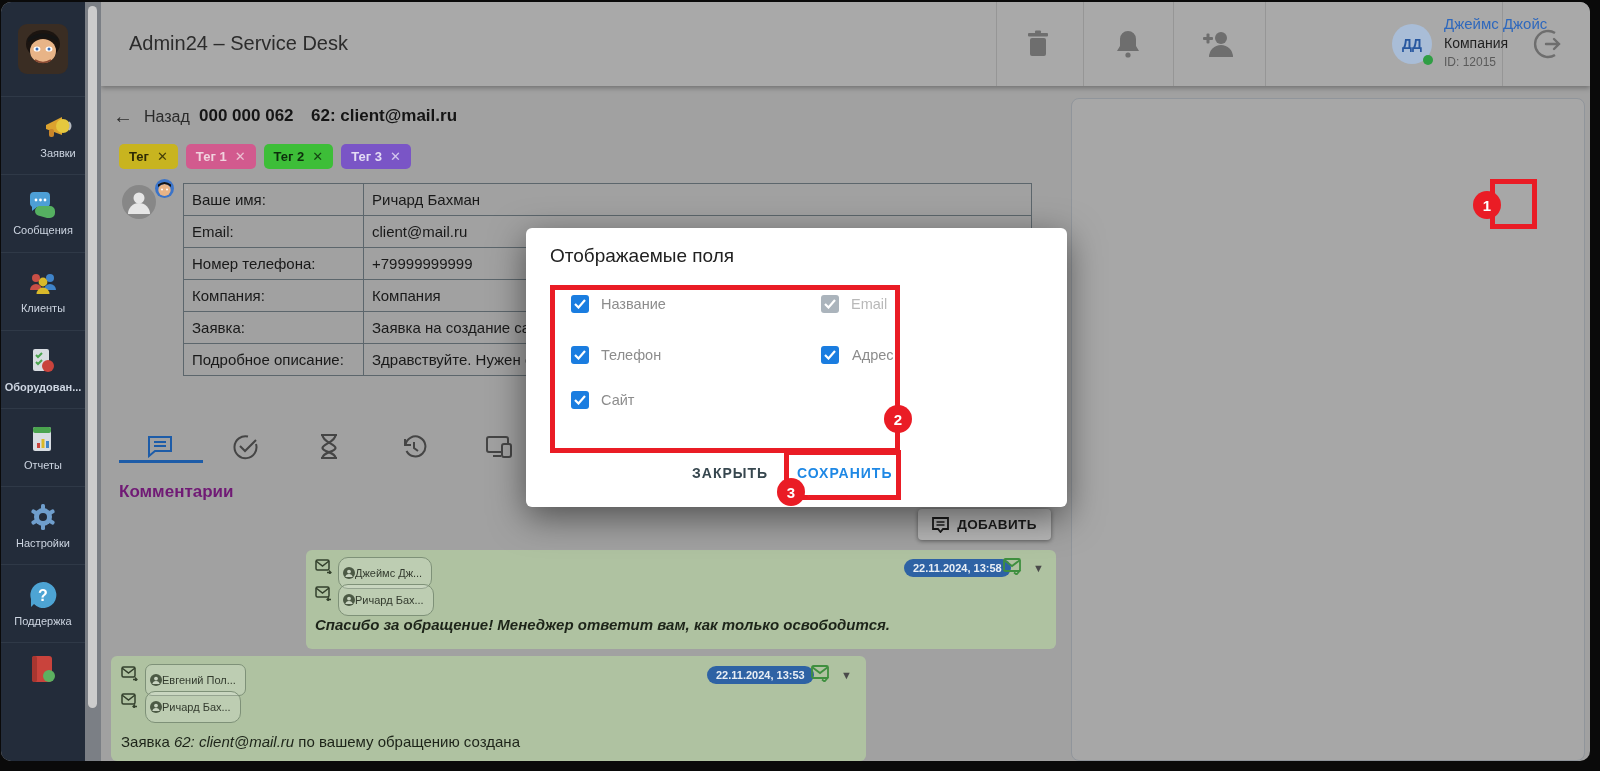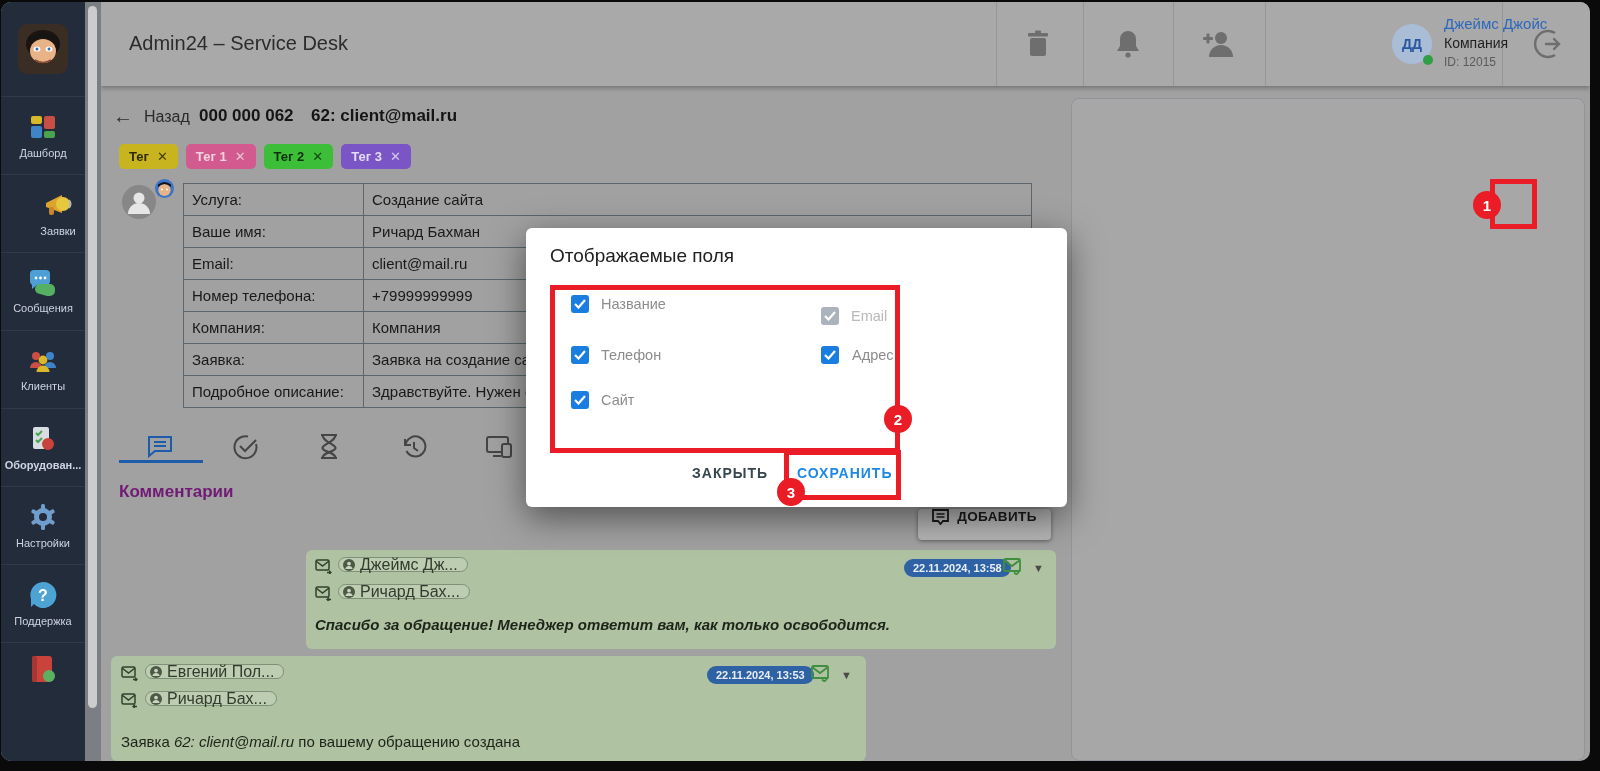--- a/index.html
+++ b/index.html
@@ -26,24 +26,24 @@
   .tag .x{font-size:13px;font-weight:bold;opacity:.85;cursor:pointer;}
   table#ticket{border-collapse:collapse;font-size:15px;color:#191919;}
   table#ticket td{border:1px solid #5c666c;height:32px;padding:0 8px;white-space:nowrap;overflow:hidden;}
   td.tlabel{width:180px;}
   td.tvalue{width:668px;}
   .tabicon{color:#454545;}
   .tabicon.active{color:#1d5ca8;}
   #tab-underline{left:118px;top:458px;width:84px;height:3px;background:#1d5ca8;}
   
   .bubble{background:#afc2a1;border-radius:6px;}
-  .pill{display:inline-flex;align-items:center;gap:5px;height:15px;padding:0 9px 0 4px;border:1px solid #7e9178;border-radius:10px;font-size:16px;color:#333b2e;background:rgba(255,255,255,.18);}
+  .pill{display:inline-flex;align-items:center;height:32px;padding:0 9px 0 4px;border:1px solid #7e9178;border-radius:10px;font-size:11px;color:#333b2e;background:rgba(255,255,255,.18);}
   .datebadge{height:18px;padding:0 9px;border-radius:9px;background:#2e62a4;color:#e9eef5;font-size:11px;font-weight:bold;display:inline-flex;align-items:center;}
   .msgtext{font-size:15px;color:#1d2419;}
-  #add-btn{left:917px;top:507px;width:133px;height:31px;background:#b5b5b5;border-radius:4px;box-shadow:0 1px 4px rgba(0,0,0,.45);display:flex;justify-content:center;gap:8px;font-size:13.5px;font-weight:bold;color:#1a1a1a;letter-spacing:.4px;cursor:pointer;}
+  #add-btn{left:917px;top:507px;width:133px;height:31px;background:#b5b5b5;border-radius:4px;box-shadow:0 1px 4px rgba(0,0,0,.45);display:flex;align-items:center;justify-content:center;gap:8px;font-size:13.5px;font-weight:bold;color:#1a1a1a;letter-spacing:.4px;cursor:pointer;}
   
   #panel{left:1070px;top:96px;width:514px;height:663px;background:#a7a7a7;border:1px solid #90959b;border-radius:8px;z-index:2;}
   .circ-btn{width:30px;height:30px;border-radius:50%;border:2px solid #49556a;display:flex;align-items:center;justify-content:center;color:#39465a;background:transparent;cursor:pointer;}
   .circ-btn.disabled{border-color:#8f9398;color:#8f9398;}
   #created-pill{left:1400px;top:127px;width:146px;height:30px;border:2px solid #434f5e;border-radius:15px;display:flex;align-items:center;justify-content:center;font-size:12.5px;color:#1e1e1e;}
   .sect-head{font-size:15px;font-weight:bold;color:#141414;}
   .kebab{display:flex;flex-direction:column;gap:3px;cursor:pointer;}
   .kebab i{width:4px;height:4px;border-radius:50%;background:#2e2e2e;}
   .plabel{font-size:13.5px;color:#313131;width:112px;line-height:20px;}
   .pvalue{font-size:13.5px;color:#141414;}
@@ -74,29 +74,20 @@
         <ellipse cx="25" cy="20" rx="17" ry="14" fill="#1b1410"></ellipse>
         <ellipse cx="25" cy="27" rx="13" ry="12" fill="#e8b487"></ellipse>
         <ellipse cx="19" cy="25" rx="3.4" ry="2.6" fill="#fff"></ellipse>
             <ellipse cx="31" cy="25" rx="3.4" ry="2.6" fill="#fff"></ellipse>
         <circle cx="19" cy="25" r="1.5" fill="#3a6bb5"></circle>
             <circle cx="31" cy="25" r="1.5" fill="#3a6bb5"></circle>
         <path d="M17 36 q8 5 16 0" stroke="#8a4a33" stroke-width="1.6" fill="none"></path>
         <path d="M10 18 q15 -10 30 0 l0 -4 q-15 -9 -30 0 z" fill="#141414"></path>
       </svg>
     </div>
-    <div class="sb-item" style="height:78px;">
-      <svg width="28" height="28" viewBox="0 0 28 28">
-        <rect x="2" y="3" width="11" height="8" rx="2" fill="#d9b92a"></rect>
-        <rect x="15" y="3" width="11" height="13" rx="2" fill="#c94f46"></rect>
-        <rect x="2" y="13" width="11" height="12" rx="2" fill="#3f84c9"></rect>
-        <rect x="15" y="18" width="11" height="7" rx="2" fill="#4aa44e"></rect>
-      </svg>
-      <span class="sb-label">Дашборд</span>
-    </div>
     <div class="sb-item" style="height:78px;padding-left:30px;">
       <svg width="30" height="28" viewBox="0 0 30 28">
         <path d="M3 12 L19 4 L19 22 L3 16 z" fill="#dca32f"></path>
         <circle cx="20" cy="13" r="7" fill="#e6c83e"></circle>
         <rect x="6" y="16" width="5" height="8" rx="2" fill="#c9862a"></rect>
         <path d="M26 9 q3 4 0 8" stroke="#b5b9bf" stroke-width="2" fill="none"></path>
       </svg>
       <span class="sb-label">Заявки</span>
     </div>
     <div class="sb-item" style="height:78px;">
@@ -121,20 +112,30 @@
       <span class="sb-label">Клиенты</span>
     </div>
     <div class="sb-item" style="height:78px;font-weight:bold;">
       <svg width="28" height="28" viewBox="0 0 28 28">
         <rect x="4" y="2" width="16" height="22" rx="2" fill="#d8dde2"></rect>
         <path d="M7 8 l2 2 l4 -4" stroke="#4aa44e" stroke-width="2" fill="none"></path>
         <path d="M7 15 l2 2 l4 -4" stroke="#4aa44e" stroke-width="2" fill="none"></path>
         <circle cx="19" cy="19" r="6" fill="#c9433c"></circle>
       </svg>
       <span class="sb-label">Оборудован...</span>
+    </div>
+    <div class="sb-item" style="height:78px;">
+      <svg width="26" height="28" viewBox="0 0 26 28">
+        <rect x="3" y="2" width="18" height="24" rx="2" fill="#d8dde2"></rect>
+        <rect x="3" y="2" width="18" height="6" rx="2" fill="#4aa44e"></rect>
+        <rect x="7" y="18" width="3" height="5" fill="#c9433c"></rect>
+        <rect x="11.5" y="14" width="3" height="9" fill="#d9b92a"></rect>
+        <rect x="16" y="16" width="3" height="7" fill="#3f84c9"></rect>
+      </svg>
+      <span class="sb-label">Отчеты</span>
     </div>
     <div class="sb-item" style="height:78px;">
       <svg width="28" height="28" viewBox="0 0 28 28">
         <g fill="#6f9ecc">
           <rect x="12" y="1" width="4" height="26" rx="1.5"></rect>
           <rect x="12" y="1" width="4" height="26" rx="1.5" transform="rotate(60 14 14)"></rect>
           <rect x="12" y="1" width="4" height="26" rx="1.5" transform="rotate(120 14 14)"></rect>
           <circle cx="14" cy="14" r="9"></circle>
         </g>
         <circle cx="14" cy="14" r="4" fill="#232c3a"></circle>
@@ -242,24 +243,20 @@
           <circle cx="9.5" cy="9.5" r="9.5" fill="#3b74c9"></circle>
           <ellipse cx="9.5" cy="11" rx="6.2" ry="6" fill="#e8b487"></ellipse>
           <path d="M3 8 q6.5 -6 13 0 l0 -2.4 q-6.5 -5 -13 0z" fill="#141414"></path>
           <circle cx="7" cy="10.5" r="1" fill="#fff"></circle>
           <circle cx="12" cy="10.5" r="1" fill="#fff"></circle>
         </svg>
   </div>
 
   <table id="ticket" class="abs" style="left:182px;top:181px;">
     <tbody>
-          <tr>
-            <td class="tlabel">Услуга:</td>
-            <td class="tvalue">Создание сайта</td>
-          </tr>
     <tr>
             <td class="tlabel">Ваше имя:</td>
             <td class="tvalue">Ричард Бахман</td>
           </tr>
     <tr>
             <td class="tlabel">Email:</td>
             <td class="tvalue">client@mail.ru</td>
           </tr>
     <tr>
             <td class="tlabel">Номер телефона:</td>
@@ -488,21 +485,21 @@
   <div id="modal-title" class="abs">Отображаемые поля</div>
 
   <div class="cbrow abs" style="left:570px;top:293px;">
     <span class="cbox">
           <svg width="12" height="10" viewBox="0 0 12 10">
             <path d="M1 5 l3.5 3.5 L11 1" stroke="#fff" stroke-width="2.2" fill="none"></path>
           </svg>
         </span>
     <span class="cblabel">Название</span>
   </div>
-  <div class="cbrow abs" style="left:820px;top:293px;margin-top:12px;">
+  <div class="cbrow abs" style="left:820px;top:293px;">
     <span class="cbox disabled">
           <svg width="12" height="10" viewBox="0 0 12 10">
             <path d="M1 5 l3.5 3.5 L11 1" stroke="#fff" stroke-width="2.2" fill="none"></path>
           </svg>
         </span>
     <span class="cblabel dim">Email</span>
   </div>
   <div class="cbrow abs" style="left:570px;top:344px;">
     <span class="cbox">
           <svg width="12" height="10" viewBox="0 0 12 10">

